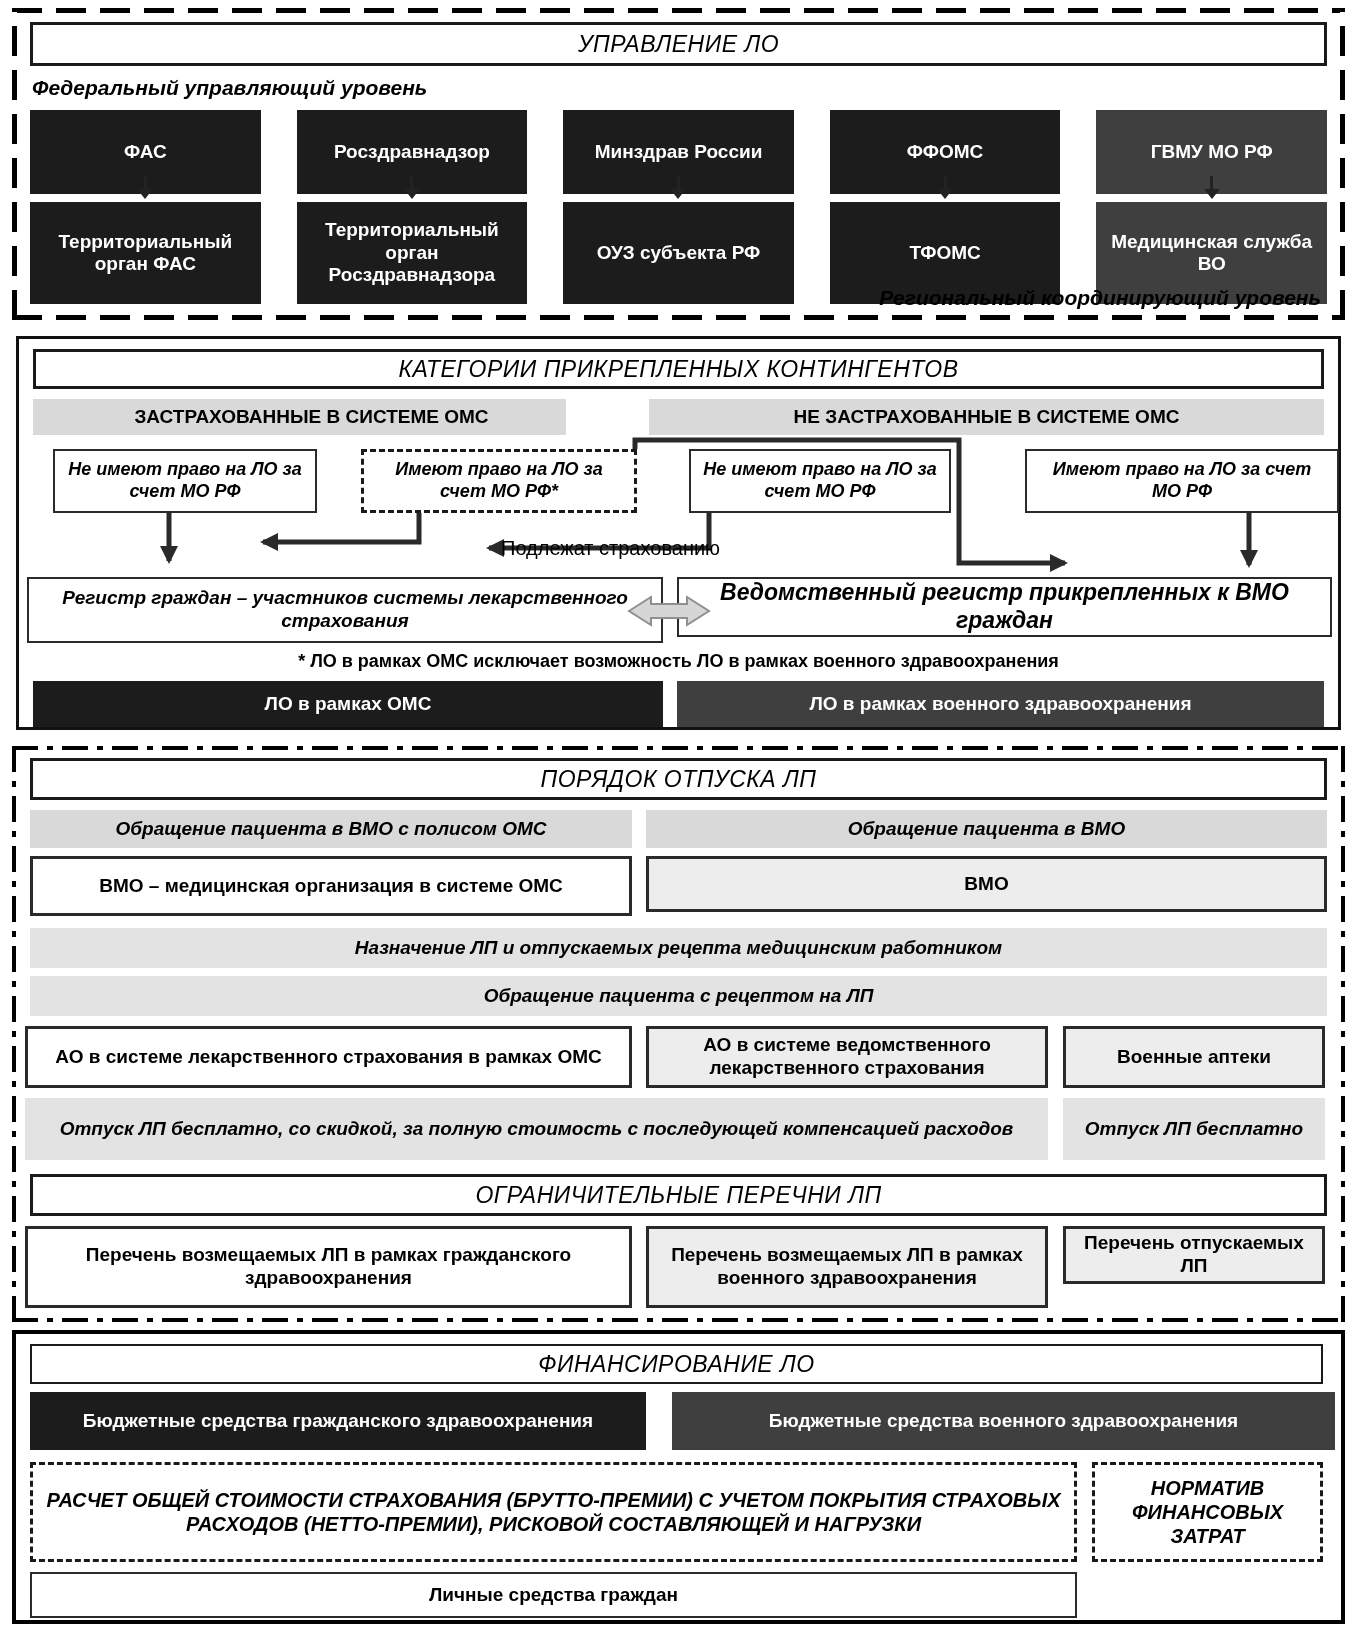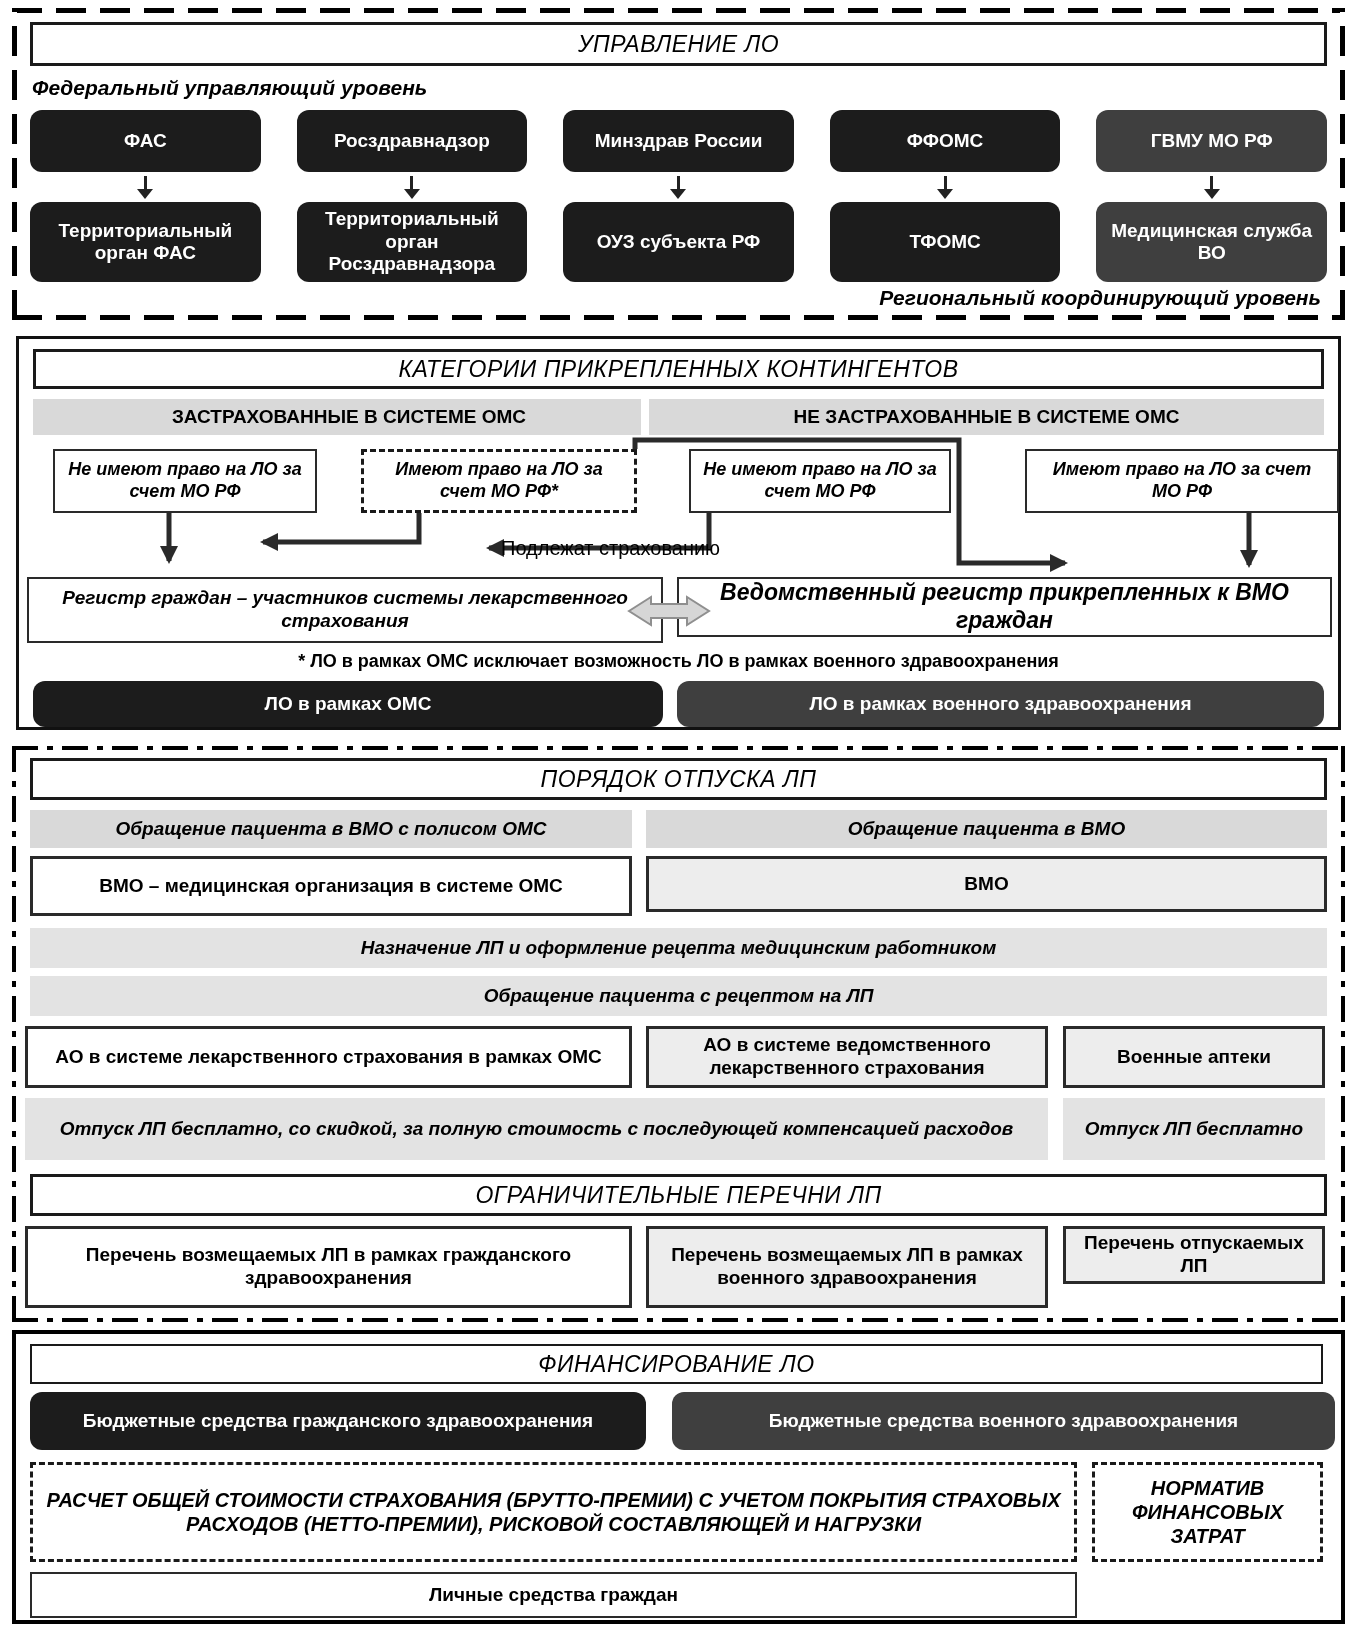--- a/index.html
+++ b/index.html
@@ -8,21 +8,21 @@
   .sec{position:absolute;box-sizing:border-box;background:#fff;}
   
   .edge{position:absolute;background:#000;}
   .edge.h{height:5px;left:0;right:0;background:repeating-linear-gradient(90deg,#000 0 30px,#fff 30px 44px);}
   .edge.v{width:5px;top:0;bottom:0;background:repeating-linear-gradient(0deg,#000 0 30px,#fff 30px 44px);}
   
   .edge2.h{height:4px;left:0;right:0;background:repeating-linear-gradient(90deg,#000 0 26px,#fff 26px 35px,#000 35px 41px,#fff 41px 50px);}
   .edge2.v{width:4px;top:0;bottom:0;background:repeating-linear-gradient(0deg,#000 0 26px,#fff 26px 35px,#000 35px 41px,#fff 41px 50px);}
   .titlebox{border:3px solid #1a1a1a;background:#fff;display:flex;align-items:center;justify-content:center;
             font-style:italic;font-size:23px;letter-spacing:.5px;}
-  .darkbox{background:#1c1c1c;color:#fff;font-weight:bold;font-size:19px;display:flex;align-items:center;justify-content:center;text-align:center;line-height:1.18;padding:0 8px;border-radius:12px;}
+  .darkbox{background:#1c1c1c;color:#fff;font-weight:bold;font-size:19px;display:flex;align-items:center;justify-content:center;text-align:center;line-height:1.18;padding:11px 8px;}
   .milbox{background:#3f3f3f;}
   .grayhdr{background:#d9d9d9;font-weight:bold;font-size:19px;display:flex;align-items:center;justify-content:center;text-align:center;}
   .grayhdr.it{font-style:italic;}
   .graybar{background:#e3e3e3;font-weight:bold;font-style:italic;font-size:19px;display:flex;align-items:center;justify-content:center;text-align:center;line-height:1.25;padding:2px 10px;}
   .wbox{background:#fff;border:3px solid #2a2a2a;font-weight:bold;font-size:19px;display:flex;align-items:center;justify-content:center;text-align:center;line-height:1.2;padding:3px 10px;}
   .lbox{background:#ededed;border:3px solid #2a2a2a;font-weight:bold;font-size:19px;display:flex;align-items:center;justify-content:center;text-align:center;line-height:1.2;padding:3px 10px;}
   .itbox{font-style:italic;font-size:18px;}
   .dashedbox{border:3px dashed #1a1a1a;}
   
   .s1grid{display:grid;grid-template-columns:repeat(5,1fr);column-gap:36px;}
@@ -84,21 +84,21 @@
     <div class="darkbox milbox" style="min-height:80px;">Медицинская служба ВО</div>
   </div>
 
   <div class="abs lbl" style="right:24px;top:278px;">Региональный координирующий уровень</div>
 </div>
 
 <div class="sec" style="left:16px;top:336px;width:1325px;height:394px;border:3px solid #111;">
 
   <div class="titlebox abs" style="left:14px;top:10px;width:1291px;height:40px;">КАТЕГОРИИ ПРИКРЕПЛЕННЫХ КОНТИНГЕНТОВ</div>
 
-  <div class="grayhdr abs" style="left:14px;top:60px;width:608px;height:36px;padding-left:24px;">ЗАСТРАХОВАННЫЕ В СИСТЕМЕ ОМС</div>
+  <div class="grayhdr abs" style="left:14px;top:60px;width:533px;height:36px;padding-left:24px;">ЗАСТРАХОВАННЫЕ В СИСТЕМЕ ОМС</div>
   <div class="grayhdr abs" style="left:630px;top:60px;width:675px;height:36px;">НЕ ЗАСТРАХОВАННЫЕ В СИСТЕМЕ ОМС</div>
 
   <svg class="svgover" width="1319" height="388" viewBox="0 0 1319 388">
     <defs>
       <marker id="ah" markerUnits="userSpaceOnUse" markerWidth="20" markerHeight="20" refX="15" refY="9" orient="auto">
         <path d="M0,0 L18,9 L0,18 Z" fill="#2a2a2a"></path>
       </marker>
     </defs>
     <path d="M150,174 V222" stroke="#2a2a2a" stroke-width="5" fill="none" marker-end="url(#ah)"></path>
     <path d="M400,174 V203 H244" stroke="#2a2a2a" stroke-width="5" fill="none" marker-end="url(#ah)"></path>
@@ -134,21 +134,21 @@
   <div class="edge2 v" style="right:0;position:absolute;"></div>
 
   <div class="titlebox abs" style="left:18px;top:12px;width:1297px;height:42px;">ПОРЯДОК ОТПУСКА ЛП</div>
 
   <div class="grayhdr it abs" style="left:18px;top:64px;width:602px;height:38px;">Обращение пациента в ВМО с полисом ОМС</div>
   <div class="grayhdr it abs" style="left:634px;top:64px;width:681px;height:38px;">Обращение пациента в ВМО</div>
 
   <div class="wbox abs" style="left:18px;top:110px;width:602px;height:60px;">ВМО – медицинская организация в системе ОМС</div>
   <div class="lbox abs" style="left:634px;top:110px;width:681px;height:56px;">ВМО</div>
 
-  <div class="graybar abs" style="left:18px;top:182px;width:1297px;height:40px;">Назначение ЛП и оформление рецепта медицинским работником</div>
+  <div class="graybar abs" style="left:18px;top:182px;width:1297px;height:40px;">Назначение ЛП и отпускаемых рецепта медицинским работником</div>
   <div class="graybar abs" style="left:18px;top:230px;width:1297px;height:40px;">Обращение пациента с рецептом на ЛП</div>
 
   <div class="wbox abs" style="left:13px;top:280px;width:607px;height:62px;">АО в системе лекарственного страхования в рамках ОМС</div>
   <div class="lbox abs" style="left:634px;top:280px;width:402px;height:62px;">АО в системе ведомственного лекарственного страхования</div>
   <div class="lbox abs" style="left:1051px;top:280px;width:262px;height:62px;">Военные аптеки</div>
 
   <div class="graybar abs" style="left:13px;top:352px;width:1023px;height:62px;">Отпуск ЛП бесплатно, со скидкой, за полную стоимость с последующей компенсацией расходов</div>
   <div class="graybar abs" style="left:1051px;top:352px;width:262px;height:62px;">Отпуск ЛП бесплатно</div>
 
   <div class="titlebox abs" style="left:18px;top:428px;width:1297px;height:42px;">ОГРАНИЧИТЕЛЬНЫЕ ПЕРЕЧНИ ЛП</div>

